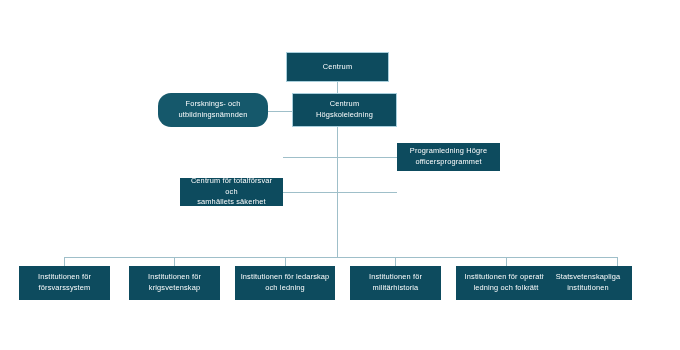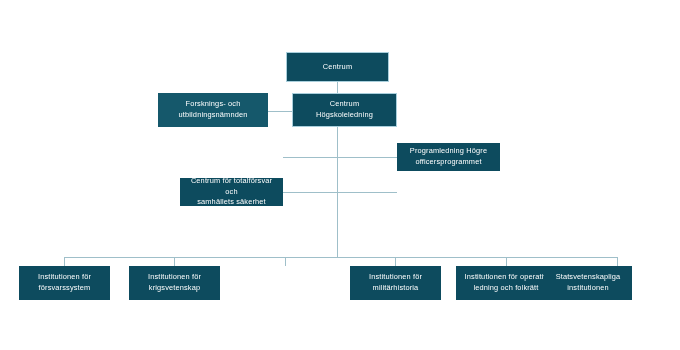--- a/index.html
+++ b/index.html
@@ -30,20 +30,21 @@
     line-height: 1.45;
     letter-spacing: 0.15px;
     padding: 2px 4px;
     z-index: 3;
   }
   .node.bordered {
     border: 1px solid #a9cfdc;
   }
   .node.teal {
     background: #15586b;
+    border-radius: 13px;
   }
   .node .label {
     display: block;
     white-space: pre-line;
   }
   .conn {
     position: absolute;
     background: #9fbfc9;
     z-index: 1;
   }
@@ -107,20 +108,24 @@
   <div class="node" style="left:19px; top:266px; width:91px; height:34px;">
     <span class="label">Institutionen för
 försvarssystem</span>
   </div>
 
   <div class="node" style="left:129px; top:266px; width:91px; height:34px;">
     <span class="label">Institutionen för
 krigsvetenskap</span>
   </div>
 
+  <div class="node" style="left:235px; top:266px; width:100px; height:34px;">
+    <span class="label">Institutionen för ledarskap
+och ledning</span>
+  </div>
 
   <div class="node" style="left:350px; top:266px; width:91px; height:34px;">
     <span class="label">Institutionen för
 militärhistoria</span>
   </div>
 
   <div class="node" style="left:456px; top:266px; width:100px; height:34px;">
     <span class="label">Institutionen för operativ
 ledning och folkrätt</span>
   </div>

